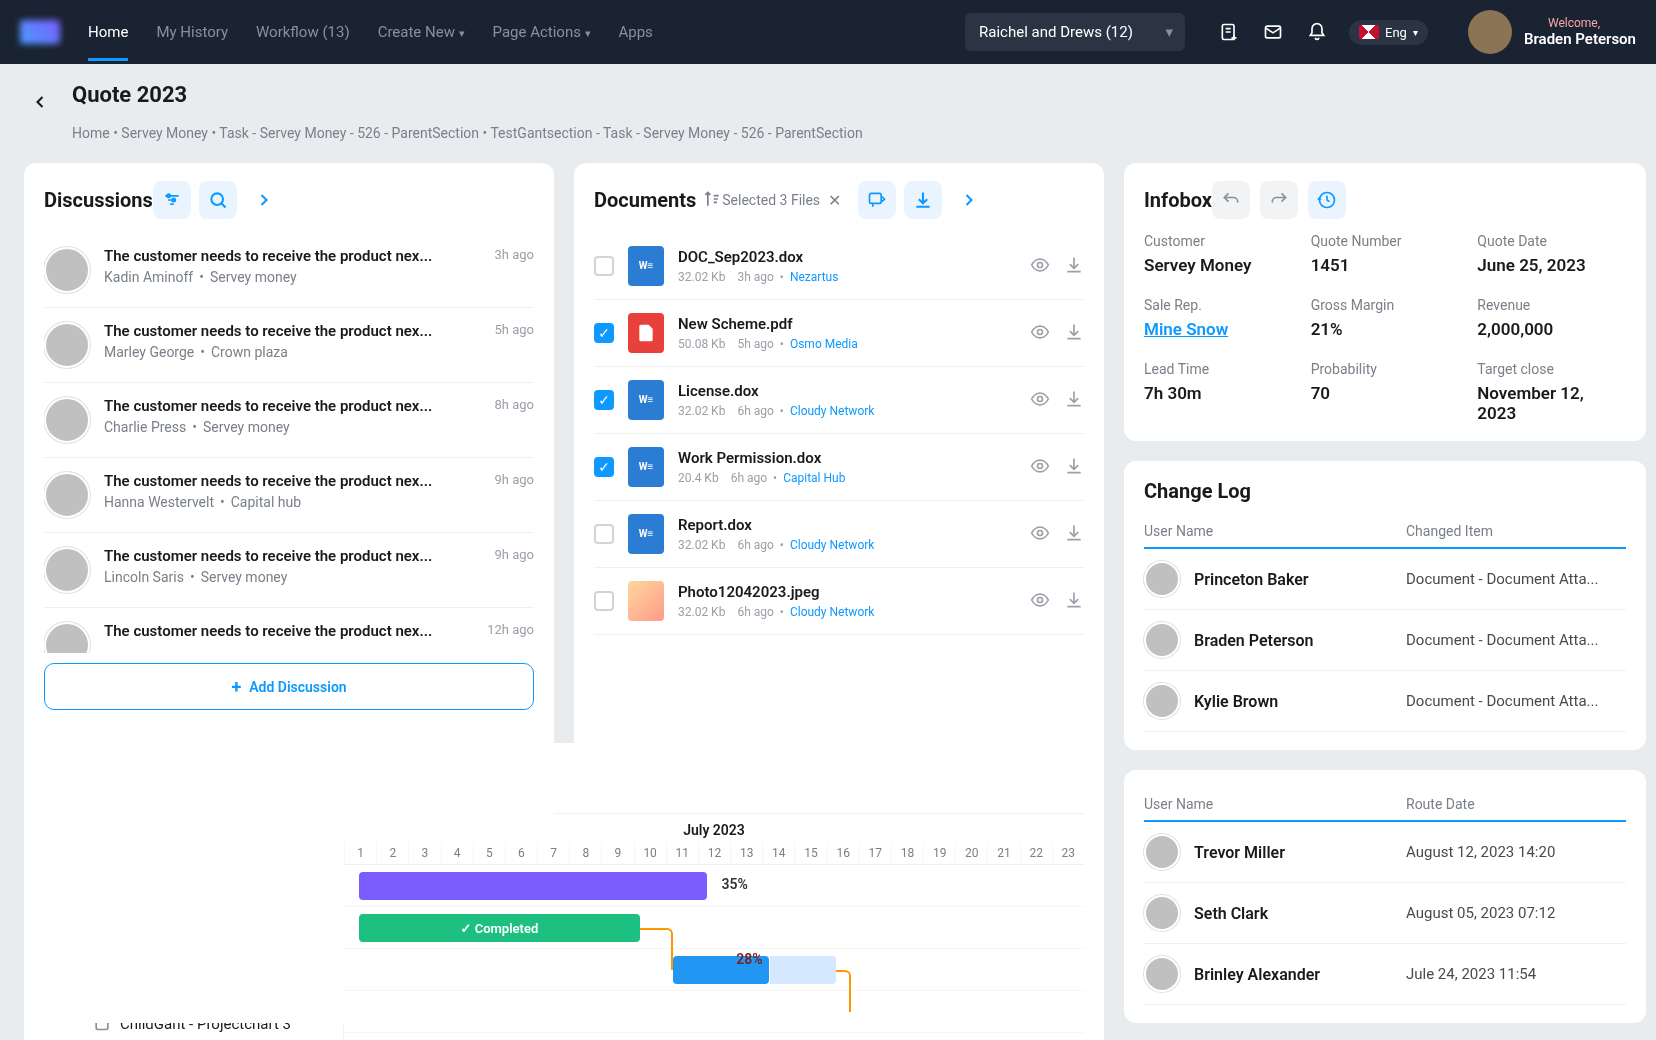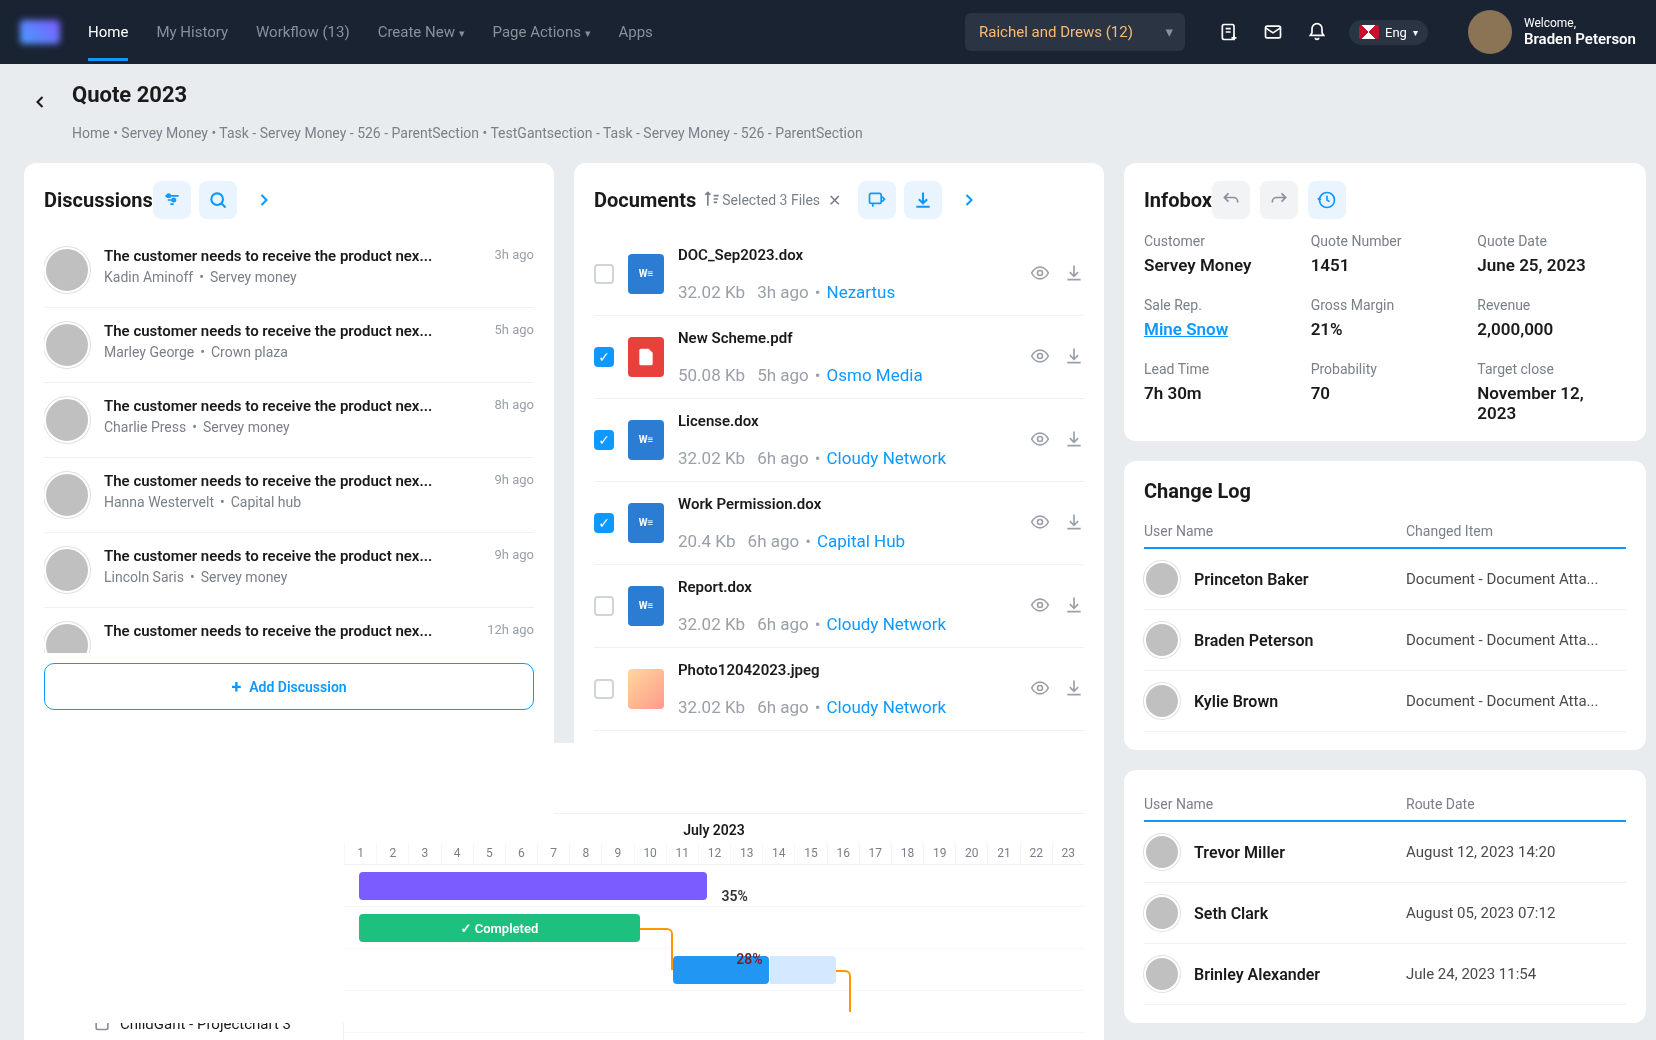--- a/index.html
+++ b/index.html
@@ -7,30 +7,30 @@
 
 
 .topnav { background: #1a2332; height: 64px; display: flex; align-items: center; padding: 0 20px; color: #fff; gap: 8px; }
 .logo { width: 40px; height: 24px; background: linear-gradient(45deg,#4a9eff,#7b5cff); border-radius: 4px; filter: blur(3px); margin-right: 20px; }
 .nav-tabs { display: flex; gap: 28px; align-items: center; }
 .nav-tab { color: #8a9099; cursor: pointer; padding: 20px 0; position: relative; font-size: 15px; }
 .nav-tab.active { color: #fff; }
 .nav-tab.active::after { content:''; position:absolute; bottom:0; left:0; right:0; height:3px; background:#0d99ff; }
 .nav-tab .chev { margin-left:4px; font-size:11px; color:#8a9099; }
 .nav-spacer { flex: 1; }
-.entity-select { background:#2a3442; border:none; color:#fdba74; padding:10px 36px 10px 14px; border-radius:6px; font-size:15px; min-width:220px; position:relative; cursor:pointer; }
+.entity-select { background:#2a3442; border:none; color:#ffffff; padding:10px 36px 10px 14px; border-radius:6px; font-size:15px; min-width:220px; position:relative; cursor:pointer; }
 .entity-select::after { content:'▾'; position:absolute; right:12px; color:#8a9099; }
 .topnav-icons { display:flex; gap:20px; align-items:center; margin-left:24px; }
 .topnav-icon { width:24px; height:24px; display:flex; align-items:center; justify-content:center; cursor:pointer; color:#fff; }
 .lang-pill { display:flex; align-items:center; gap:6px; background:#2a3442; padding:5px 10px; border-radius:14px; cursor:pointer; font-size:13px; }
 .flag { width:20px; height:14px; background:linear-gradient(#012169 33%,#fff 33% 66%,#c8102e 66%); border-radius:2px; position:relative; overflow:hidden; }
 .flag::before{content:'';position:absolute;inset:0;background:conic-gradient(from 45deg,#c8102e 0 25%,#fff 0 50%,#c8102e 0 75%,#fff 0);}
 .user-area { display:flex; align-items:center; gap:12px; margin-left:20px; cursor:pointer; }
 .avatar-lg { width:44px; height:44px; border-radius:50%; background:#8b7355; }
-.user-text .welcome { font-size:12px; color:#ffffff; }
+.user-text .welcome { font-size:12px; color:#fca5a5;margin-left:24px; }
 .user-text .name { font-size:15px; font-weight:600; }
 
 
 .page-header { padding: 18px 24px 22px; display:flex; align-items:flex-start; gap:16px; }
 .back-btn { width:32px; height:32px; display:flex; align-items:center; justify-content:center; font-size:20px; cursor:pointer; margin-top:4px; }
 .page-title { font-size:22px; font-weight:700; margin-bottom:18px; }
 .breadcrumb { font-size:14px; color:#7a8089; }
 
 
 .main { padding: 0 24px 24px; display:grid; grid-template-columns: 530px 530px 522px; gap:20px; }
@@ -59,21 +59,21 @@
 .selected-pill .x { cursor:pointer; font-size:16px; }
 .doc-item { display:flex; align-items:center; gap:14px; padding:13px 0; border-bottom:1px solid #eef0f2; }
 .chk { width:20px; height:20px; border:2px solid #cfd4da; border-radius:4px; cursor:pointer; display:flex; align-items:center; justify-content:center; flex-shrink:0; }
 .chk.checked { background:#0d99ff; border-color:#0d99ff; color:#fff; }
 .file-ico { width:36px; height:40px; border-radius:4px; display:flex; align-items:center; justify-content:center; font-size:11px; font-weight:700; color:#fff; flex-shrink:0; }
 .file-ico.word { background:#2b7cd3; }
 .file-ico.pdf { background:#e8403a; }
 .file-ico.img { background:linear-gradient(135deg,#ffd89b,#ff9a8b); }
 .doc-body { flex:1; min-width:0; }
 .doc-name { font-weight:600; font-size:15px; }
-.doc-meta { color:#9aa0a8; font-size:17px; margin-top:18px; }
+.doc-meta { color:#9aa0a8; font-size:12px; margin-top:4px; }
 .doc-meta .link { color:#0d99ff; }
 .doc-meta .dotsep { margin:0 6px; }
 .doc-actions { display:flex; gap:14px; color:#9aa0a8; }
 .doc-actions span { cursor:pointer; }
 
 
 .info-actions { display:flex; gap:10px; }
 .info-grid { display:grid; grid-template-columns:1fr 1fr 1fr; gap:22px 18px; margin-top:10px; }
 .info-label { color:#7a8089; font-size:14px; margin-bottom:6px; }
 .info-value { font-size:17px; font-weight:600; }
@@ -603,21 +603,21 @@
             <div class="gantt-day">18</div>
             <div class="gantt-day">19</div>
             <div class="gantt-day">20</div>
             <div class="gantt-day">21</div>
             <div class="gantt-day">22</div>
             <div class="gantt-day">23</div>
           </div>
         <div class="gantt-rows">
           <div class="gantt-row">
             <div class="bar purple" style="left:2%; width:47%;"></div>
-            <div class="bar-label" style="left:51%; top:23px;">35%</div>
+            <div class="bar-label" style="left:51%; top:11px;">35%</div>
           </div>
           <div class="gantt-row">
             <div class="bar green" style="left:2%; width:38%;">
               <span>✓</span>&nbsp;<span>Completed</span>
             </div>
             <div class="connector" style="left:40%; top:21px; width:4.5%; height:42px; border-left:none; border-bottom:none; border-radius:0 6px 0 0;"></div>
           </div>
           <div class="gantt-row">
             <div class="bar blue" style="left:44.5%; width:13%;"></div>
             <div class="bar-ext" style="left:57.5%; width:9%;"></div>

